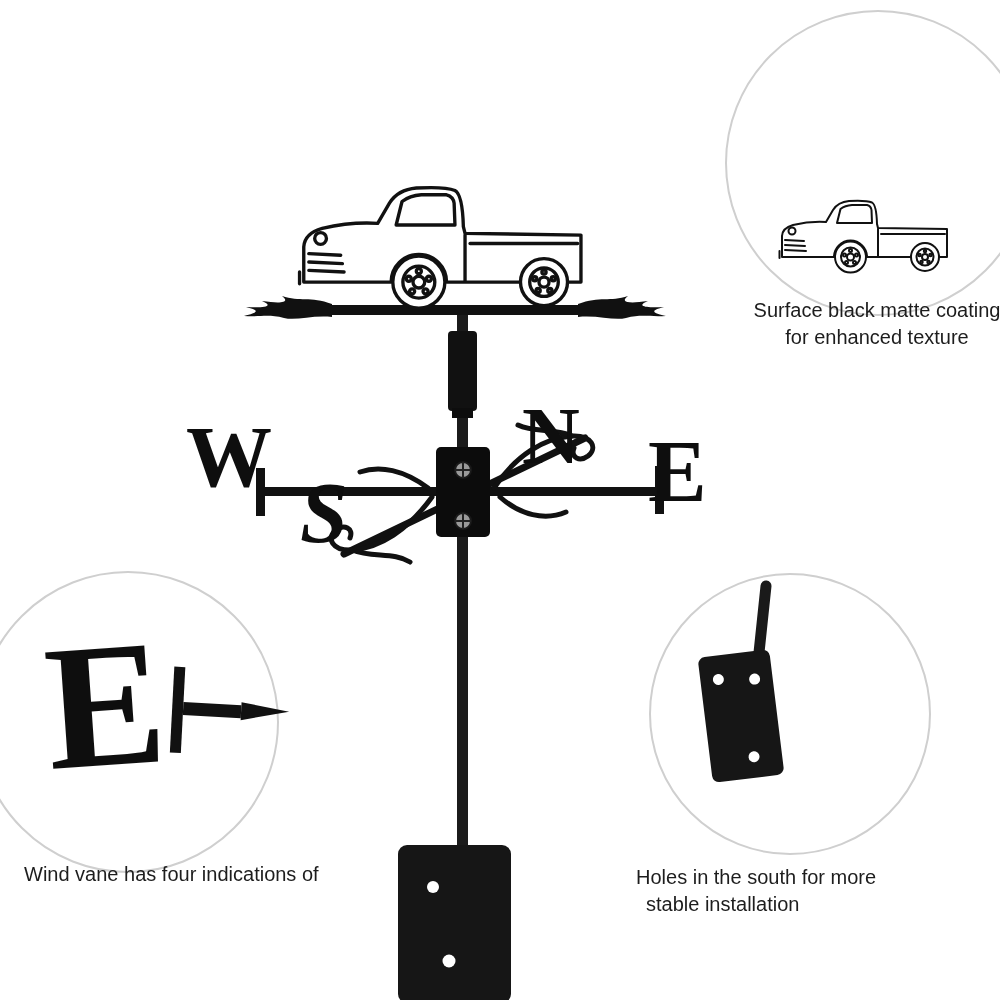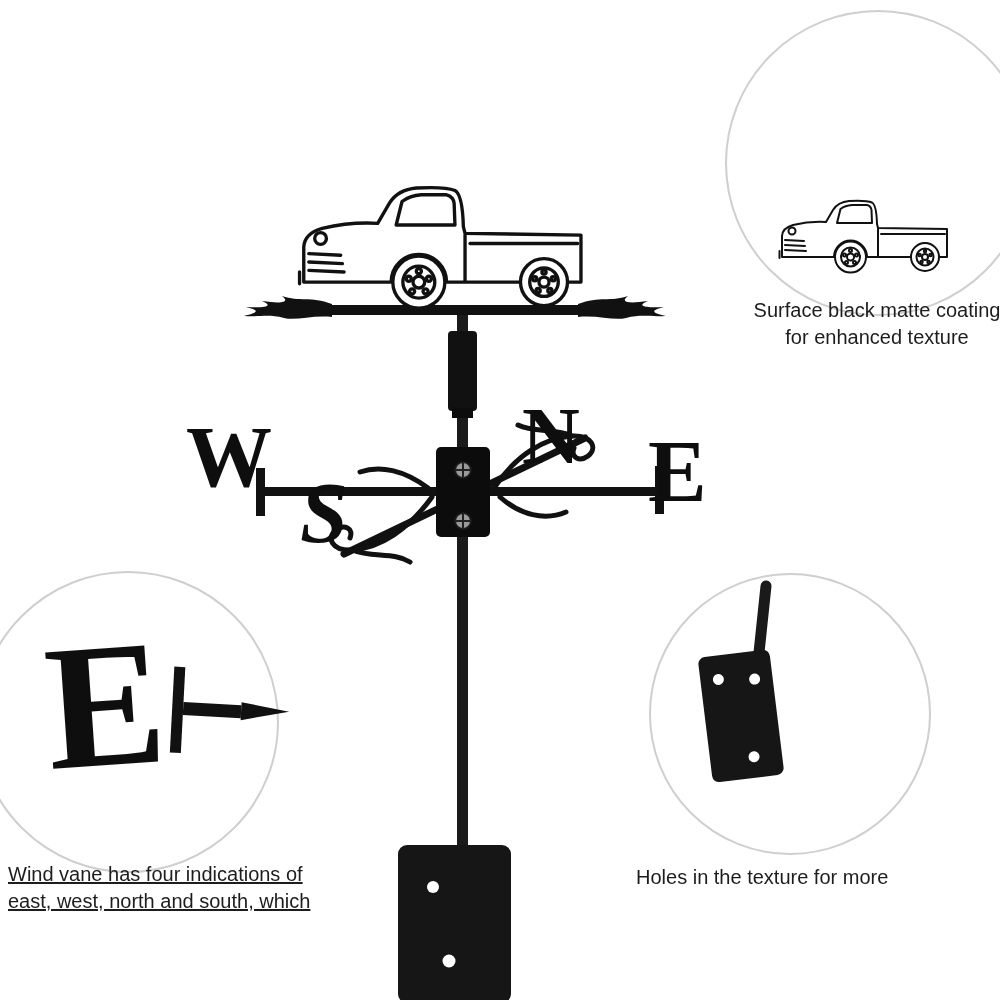--- a/index.html
+++ b/index.html
@@ -139,22 +139,22 @@
   <div class="letter" style="left:648px;top:428px;font-size:88px;">E</div>
   <div class="letter italic" style="left:300px;top:470px;font-size:86px;">S</div>
 
   <div class="letter" style="left:46px;top:616px;font-size:178px;transform:rotate(-4deg);">E</div>
 
   <div class="caption center" style="left:727px;top:297px;width:300px;">
     <div>Surface black matte coating</div>
     <div>for enhanced texture</div>
   </div>
 
-  <div class="caption" style="left:8px;top:861px;width:330px;text-decoration:underline;">
+  <div class="caption" style="left:24px;top:861px;width:330px;">
     <div>Wind vane has four indications of</div>
-    <div>east, west, north and south, which</div>
   </div>
 
   <div class="caption" style="left:636px;top:864px;width:300px;">
-    <div>Holes in the texture for more</div>
+    <div>Holes in the south for more</div>
+    <div class="indent">stable installation</div>
   </div>
 
 </div>
 
 </body></html>

